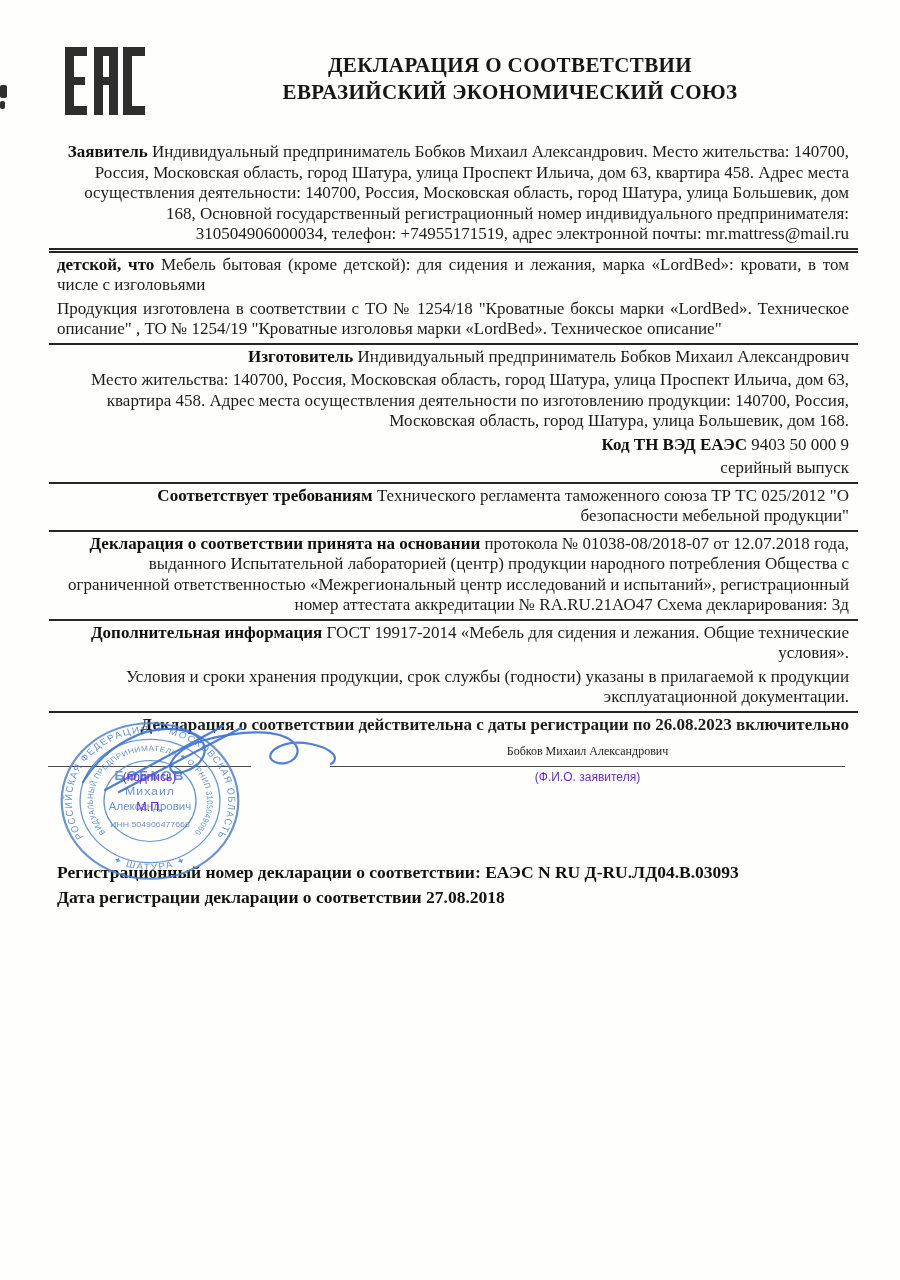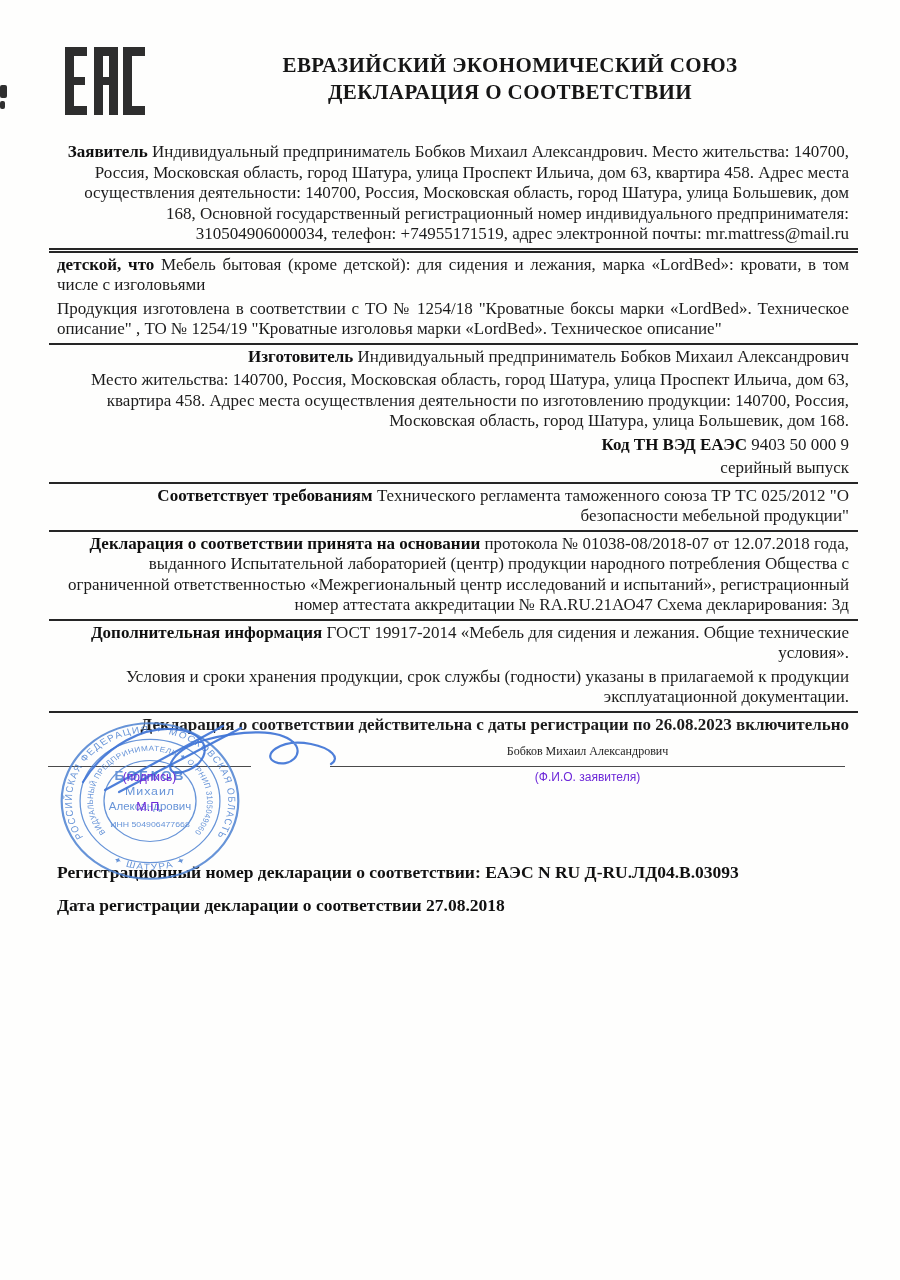--- a/index.html
+++ b/index.html
@@ -42,21 +42,21 @@
   .cap-sign{left:-9px;top:31px;width:203px;z-index:5;}
   .cap-fio{left:273px;top:31px;width:515px;}
   .cap-mp{left:-9px;top:61px;width:203px;font-size:12.5px;z-index:5;}
   .stamp{position:absolute;left:1px;top:-19px;width:184px;height:162px;opacity:0.84;z-index:3;}
   .stamp text{fill:#4b80d1;font-family:"Liberation Sans", sans-serif;}
   .stamp .ring{fill:none;stroke:#4b80d1;}
   .scribble{position:absolute;left:18px;top:-23px;width:280px;height:88px;z-index:4;}
   .scribble path{fill:none;stroke:#3f74d6;stroke-width:2.2;stroke-linecap:round;opacity:0.92;}
   .reg{margin:0;padding:0;font-size:17.5px;font-weight:bold;color:#111;}
   .reg1{margin-top:10px;}
-  .reg2{margin-top:12px;}
+  .reg2{margin-top:4px;}
 </style>
 </head>
 <body>
 
 <div class="page">
 
   <div class="artifact a1"></div>
   <div class="artifact a2"></div>
 
   <svg class="logo" viewBox="0 0 80 68" aria-hidden="true">
@@ -67,22 +67,22 @@
     <rect x="29" y="0" width="9" height="68"></rect>
     <rect x="44" y="0" width="9" height="68"></rect>
     <rect x="29" y="0" width="24" height="9"></rect>
     <rect x="29" y="30" width="24" height="8"></rect>
     <rect x="58" y="0" width="9" height="68"></rect>
     <rect x="58" y="0" width="22" height="9"></rect>
     <rect x="58" y="59" width="22" height="9"></rect>
   </svg>
 
   <div class="title">
+    <div>ДЕКЛАРАЦИЯ О СООТВЕТСТВИИ</div>
     <div>ЕВРАЗИЙСКИЙ ЭКОНОМИЧЕСКИЙ СОЮЗ</div>
-    <div>ДЕКЛАРАЦИЯ О СООТВЕТСТВИИ</div>
   </div>
 
   <div class="doc">
 
     <p class="sec"><b>Заявитель</b><span> Индивидуальный предприниматель Бобков Михаил Александрович. Место жительства: 140700, Россия, Московская область, город Шатура, улица Проспект Ильича, дом 63, квартира 458. Адрес места осуществления деятельности: 140700, Россия, Московская область, город Шатура, улица Большевик, дом 168, Основной государственный регистрационный номер индивидуального предпринимателя: 310504906000034, телефон: +74955171519, адрес электронной почты: mr.mattress@mail.ru</span></p>
     <div class="rule"></div>
 
     <div class="rule"></div>
 
     <p class="sec just"><b>детской, что</b><span> Мебель бытовая (кроме детской): для сидения и лежания, марка «LordBed»: кровати, в том числе с изголовьями</span></p>

